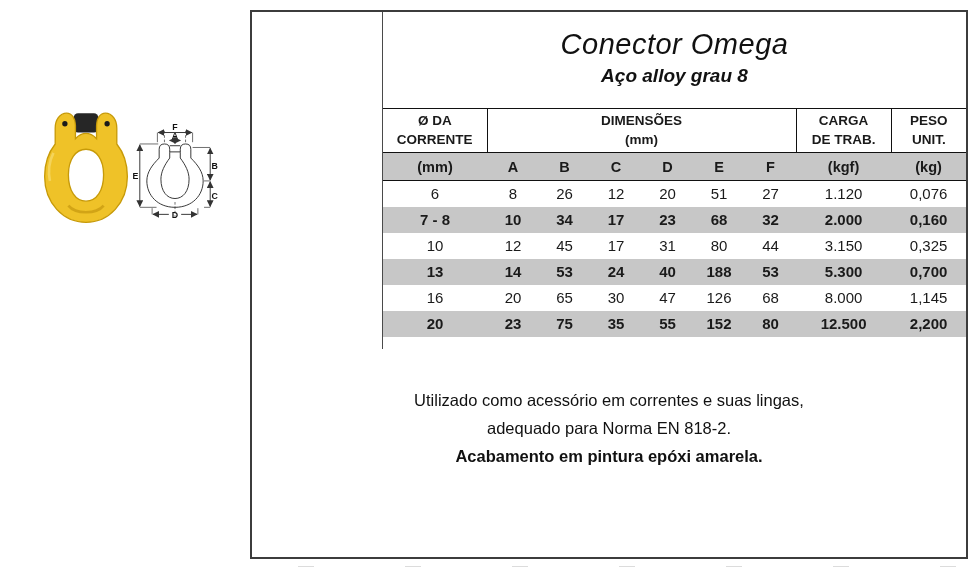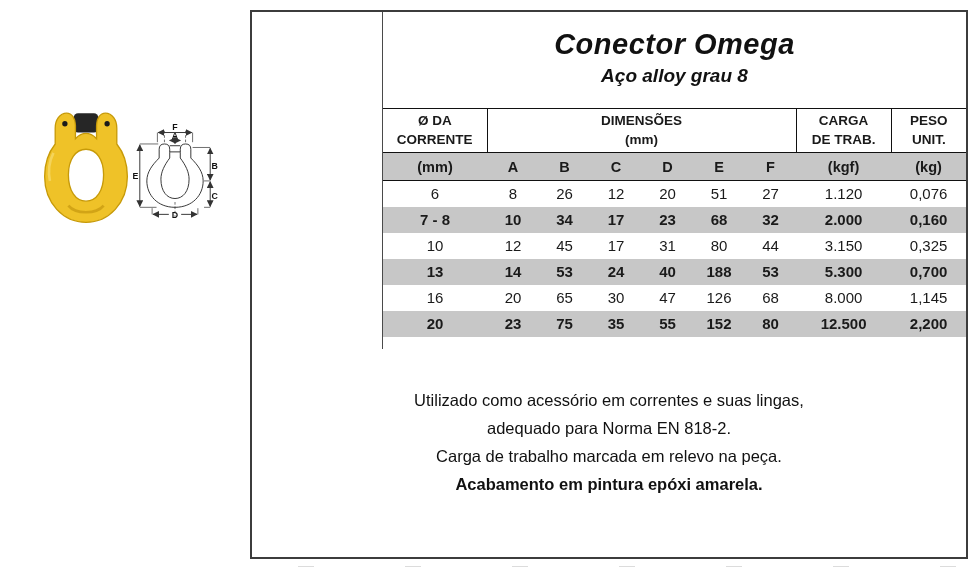--- a/index.html
+++ b/index.html
@@ -9,21 +9,21 @@
   
   .photo-svg { position:absolute; left:42px; top:98px; width:88px; height:136px; }
   .draw-svg  { position:absolute; left:131px; top:118px; width:88px; height:110px; }
 
   
   .panel { position:absolute; left:250px; top:10px; width:718px; height:549px;
            border:2px solid #3c3c3c; background:#ffffff; }
   .divider { position:absolute; left:130px; top:0; width:1px; height:337px; background:#4a4a4a; }
 
   .title-block { position:absolute; left:131px; top:0; width:583px; height:96px; text-align:center; }
-  .title    { padding-top:16px; font-size:29px; font-weight:bold; font-style:italic; color:#111; letter-spacing:0.5px; }
+  .title    { padding-top:16px; font-size:29px; font-weight:normal; font-style:italic; color:#111; letter-spacing:0.5px; }
   .subtitle { padding-top:4px;  font-size:19px; font-weight:bold; font-style:italic; color:#111; }
 
   .spec-table { position:absolute; left:131px; top:96px; width:583px; border-collapse:collapse; table-layout:fixed; }
   .spec-table th, .spec-table td { text-align:center; vertical-align:middle; color:#1a1a1a; overflow:hidden; }
   .hdr th { height:44px; font-size:13.5px; font-weight:bold; line-height:1.35;
             border:1px solid #111; border-top:1px solid #111; background:#fff; }
   .hdr th:first-child { border-left:none; }
   .hdr th:last-child  { border-right:none;border-radius:7px; }
   .units td { height:28px; background:#c7c7c7; font-size:14.5px; font-weight:bold;
               border-top:1px solid #111; border-bottom:1px solid #111; }
@@ -216,21 +216,20 @@
         <td>12.500</td>
         <td>2,200</td>
       </tr>
     </tbody>
       </table>
 
 
     <div class="notes">
       <div class="line">Utilizado como acessório em correntes e suas lingas,</div>
       <div class="line">adequado para Norma EN 818-2.</div>
-      <div class="line">Carga de trabalho marcada em relevo na peça.</div>
       <div class="line bold">Acabamento em pintura epóxi amarela.</div>
     </div>
   </div>
 
   <div class="tick" style="left:298px"></div>
   <div class="tick" style="left:405px"></div>
   <div class="tick" style="left:512px"></div>
   <div class="tick" style="left:619px"></div>
   <div class="tick" style="left:726px"></div>
   <div class="tick" style="left:833px"></div>

